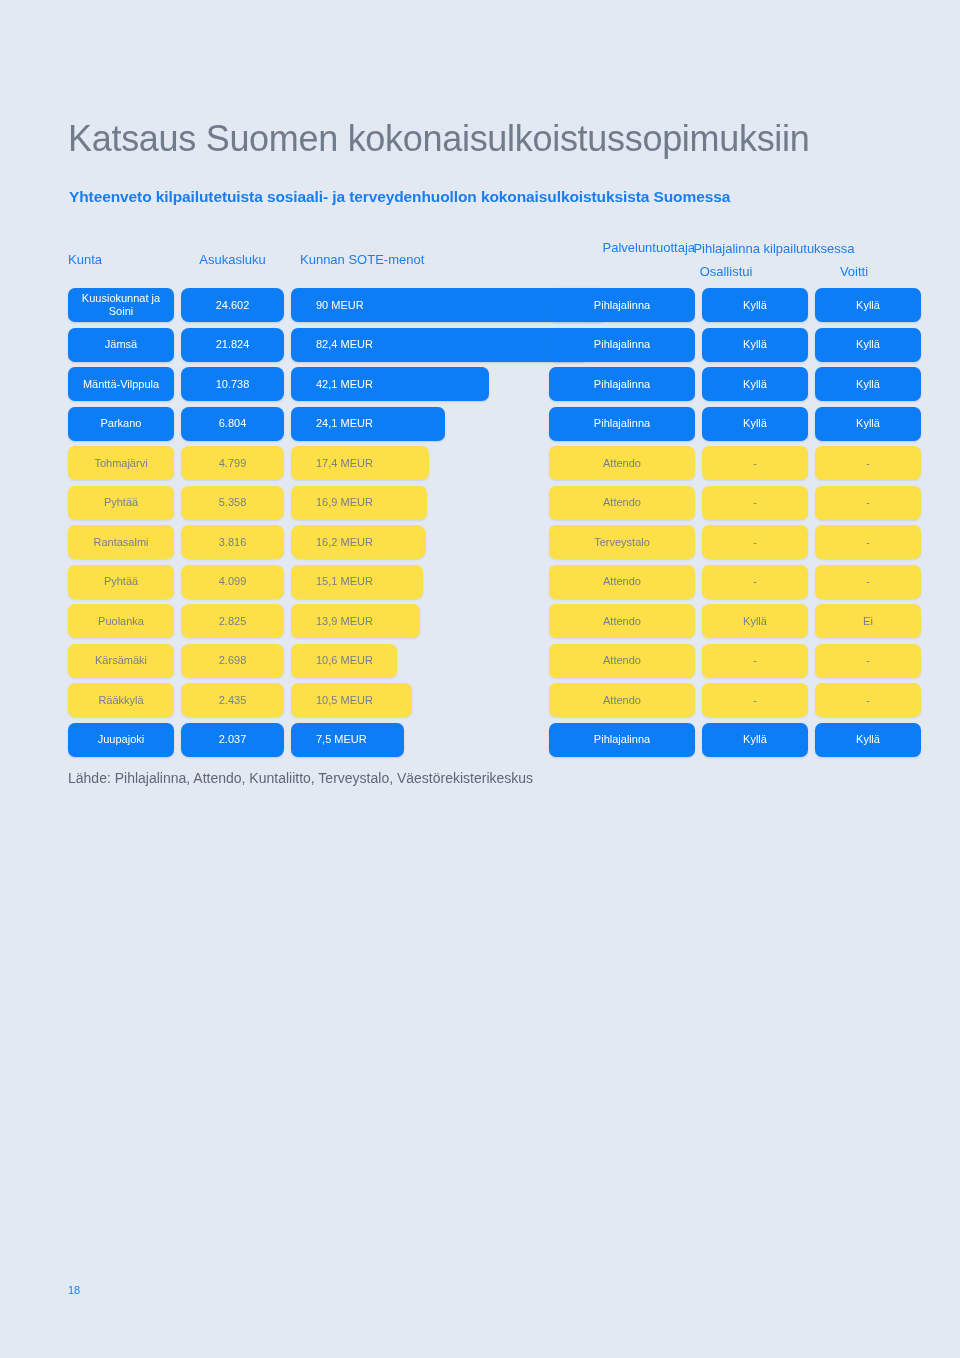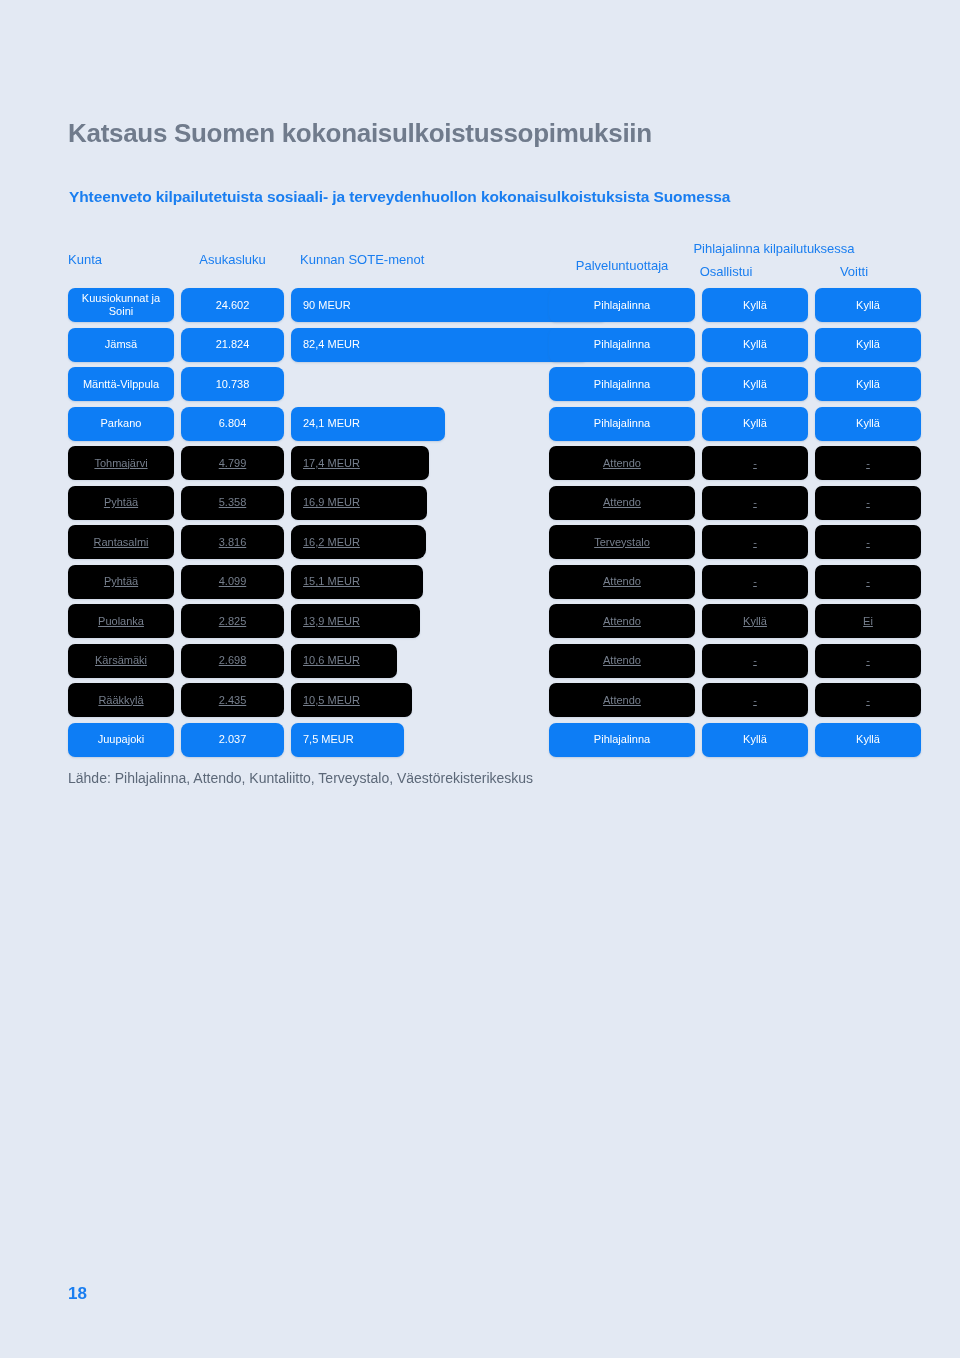--- a/index.html
+++ b/index.html
@@ -20,22 +20,22 @@
     width: 960px;
     height: 1358px;
     box-sizing: border-box;
   }
 
   
   .title {
     position: absolute;
     left: 68px;
     top: 119px;
-    font-size: 26px;
-    font-weight: bold;
+    font-size: 36px;
+    font-weight: normal;
     color: #707b8c;
     letter-spacing: -0.3px;
     line-height: 1.1;
     white-space: nowrap;
   }
   .subtitle {
     position: absolute;
     left: 69px;
     top: 188px;
     font-size: 15.5px;
@@ -60,21 +60,21 @@
   .th {
     position: absolute;
     font-size: 13px;
     font-weight: normal;
     color: #1a7ef0;
     white-space: nowrap;
   }
   .th-kunta        { left: 0px;   width: 106px; text-align: left; top: 12px; }
   .th-asukasluku   { left: 113px; width: 103px; text-align: center; top: 12px; }
   .th-sote         { left: 232px; top: 12px; text-align: center; }
-  .th-palvelu      { left: 481px; width: 146px; text-align: center; top: 18px; }
+  .th-palvelu      { left: 481px; width: 146px; text-align: right; top: 0; }
   .th-group        { left: 602px; width: 208px; text-align: center; top: 1px; }
   .th-osallistui   { left: 588px; width: 140px; text-align: center; top: 24px; }
   .th-voitti       { left: 716px; width: 140px; text-align: center; top: 24px; }
 
   .tbody {
     position: relative;
   }
 
   .row {
     position: relative;
@@ -96,54 +96,53 @@
     text-align: center;
     padding: 0 4px;
   }
 
   .cell.blue {
     background: #0d7df5;
     color: #ffffff;
     box-shadow: 0 1px 2px rgba(70,110,160,0.22);
   }
   .cell.white {
-    background: #000000;
+    background: #fde047;
     color: #767f8d;
     box-shadow: 0 1px 2px rgba(120,140,170,0.20);
-    text-decoration: underline;
   }
 
   .c-kunta    { left: 0px;   width: 106px; }
   .c-pop      { left: 113px; width: 103px; border-radius: 8px; }
   .c-bar      { left: 223px; }
   .c-prov     { left: 481px; width: 146px; }
   .c-part     { left: 634px; width: 106px; }
   .c-won      { left: 747px; width: 106px; }
 
   .c-bar {
     justify-content: flex-start;
-    padding-left: 12px;
+    padding-left: 25px;
     text-align: left;
   }
 
   .source {
     position: absolute;
     left: 68px;
     top: 770px;
     font-size: 14px;
     color: #5c6878;
     white-space: nowrap;
   }
 
   .page-number {
     position: absolute;
     left: 68px;
     top: 1284px;
-    font-size: 17px;
-    font-weight: bold;
+    font-size: 11px;
+    font-weight: normal;
     color: #1a7ef0;
   }
 </style>
 </head>
 <body>
 
 <div class="page">
 
   <div class="title">Katsaus Suomen kokonaisulkoistussopimuksiin</div>
   <div class="subtitle">Yhteenveto kilpailutetuista sosiaali- ja terveydenhuollon kokonaisulkoistuksista Suomessa</div>
@@ -173,20 +172,21 @@
           <div class="cell blue c-kunta">Jämsä</div>
           <div class="cell blue c-pop">21.824</div>
           <div class="cell blue c-bar" style="width: 297px;">82,4 MEUR</div>
           <div class="cell blue c-prov">Pihlajalinna</div>
           <div class="cell blue c-part">Kyllä</div>
           <div class="cell blue c-won">Kyllä</div>
         </div>
         <div class="row">
           <div class="cell blue c-kunta">Mänttä-Vilppula</div>
           <div class="cell blue c-pop">10.738</div>
+          <div class="cell blue c-bar" style="width: 198px;">42,1 MEUR</div>
           <div class="cell blue c-prov">Pihlajalinna</div>
           <div class="cell blue c-part">Kyllä</div>
           <div class="cell blue c-won">Kyllä</div>
         </div>
         <div class="row">
           <div class="cell blue c-kunta">Parkano</div>
           <div class="cell blue c-pop">6.804</div>
           <div class="cell blue c-bar" style="width: 154px;">24,1 MEUR</div>
           <div class="cell blue c-prov">Pihlajalinna</div>
           <div class="cell blue c-part">Kyllä</div>

